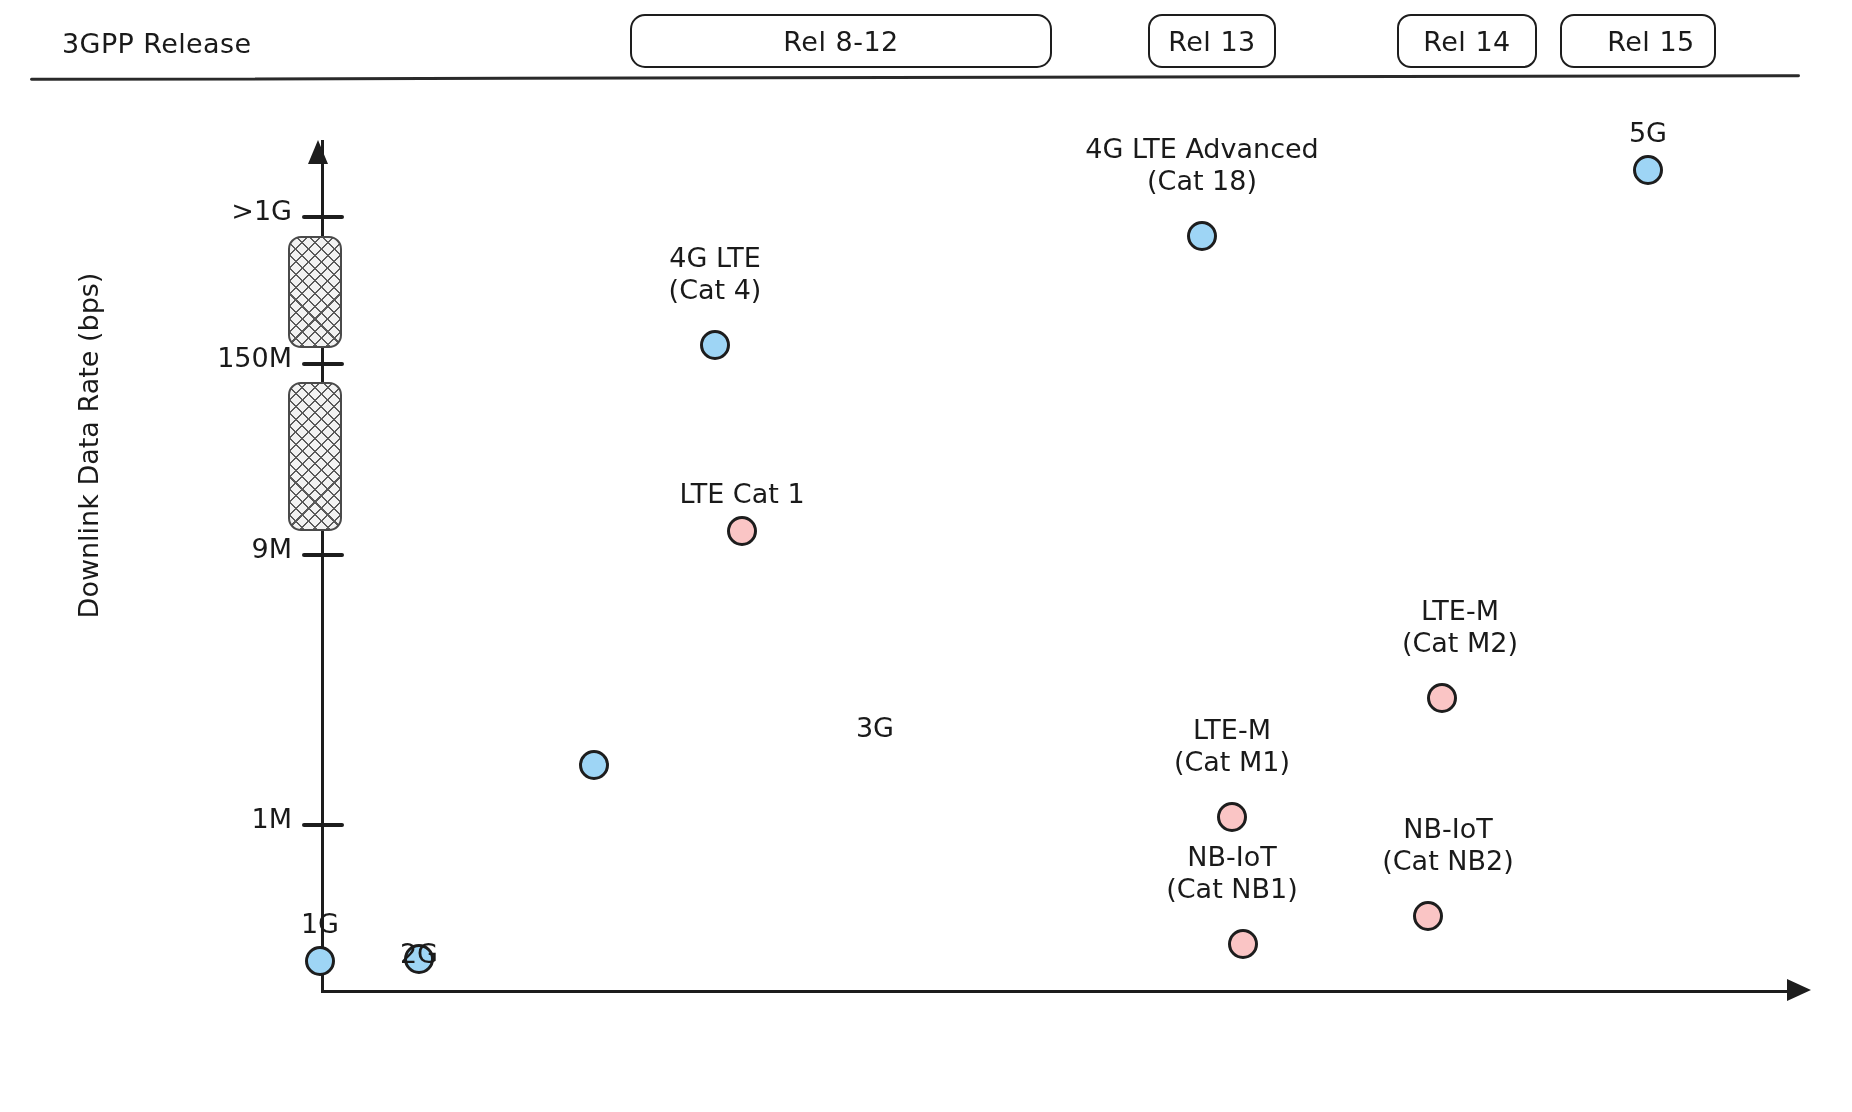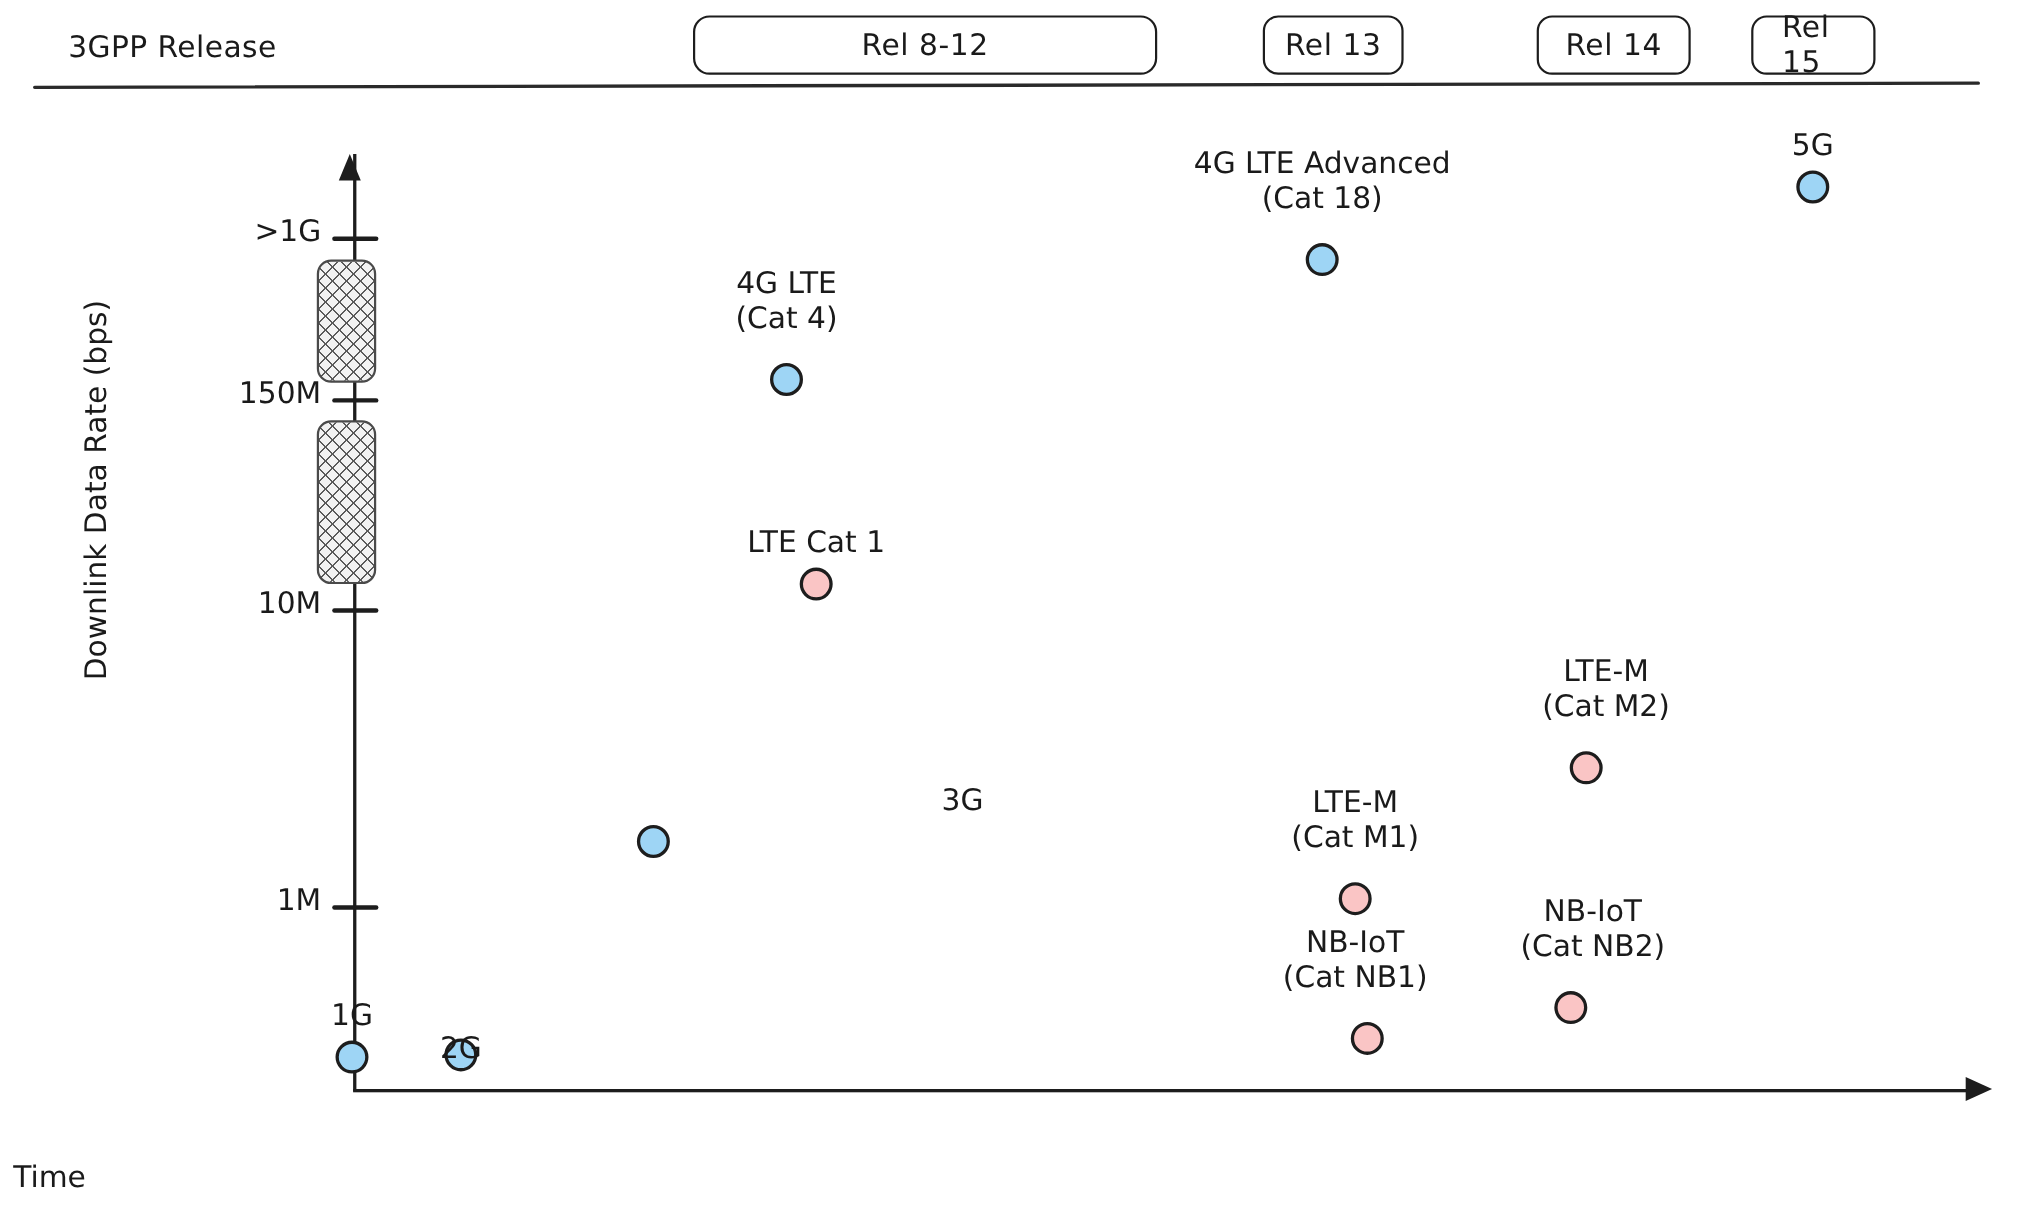--- a/index.html
+++ b/index.html
@@ -55,41 +55,38 @@
 </head>
 <body>
 
 <div class="stage">
 
   <div class="hdr-label">3GPP Release</div>
   <div id="rel-pills">
       <div class="rel-pill" style="left: 630px; top: 14px; width: 422px; border-radius: 15px;">Rel 8-12</div>
       <div class="rel-pill" style="left: 1148px; top: 14px; width: 128px;">Rel 13</div>
       <div class="rel-pill" style="left: 1397px; top: 14px; width: 140px;">Rel 14</div>
-      <div class="rel-pill" style="left: 1592px; top: 14px; width: 113px; padding-left: 26px;">Rel 15</div>
+      <div class="rel-pill" style="left: 1560px; top: 14px; width: 156px; padding-left: 26px;">Rel 15</div>
     </div>
   <div class="hdr-rule"></div>
 
   <div class="y-axis"></div>
   <div class="y-arrow"></div>
   <div class="x-axis"></div>
   <div class="x-arrow"></div>
 
   <div class="y-title">Downlink Data Rate (bps)</div>
-  <div class="x-title">
-    <span>Time</span>
-  </div>
 
   <div id="y-ticks">
       <div class="tick" style="left: 302px; top: 215px;"></div>
       <div class="tick-label" style="right: 1560px; top: 195px;">&gt;1G</div>
       <div class="tick" style="left: 302px; top: 362px;"></div>
       <div class="tick-label" style="right: 1560px; top: 342px;">150M</div>
       <div class="tick" style="left: 302px; top: 553px;"></div>
-      <div class="tick-label" style="right: 1560px; top: 533px;">10M</div>
+      <div class="tick-label" style="right: 1560px; top: 533px;">9M</div>
       <div class="tick" style="left: 302px; top: 823px;"></div>
       <div class="tick-label" style="right: 1560px; top: 803px;">1M</div>
     </div>
   <div id="breaks">
       <div class="brk" style="left: 288px; top: 236px; width: 50px; height: 108px;"></div>
       <div class="brk" style="left: 288px; top: 382px; width: 50px; height: 145px;"></div>
     </div>
   <div id="points">
       <div class="pt" style="left: 305px; top: 946px; background: rgb(158, 213, 245);"></div>
       <div class="pt-label" style="top: 908px; left: 20px; width: 600px;">1G</div>

